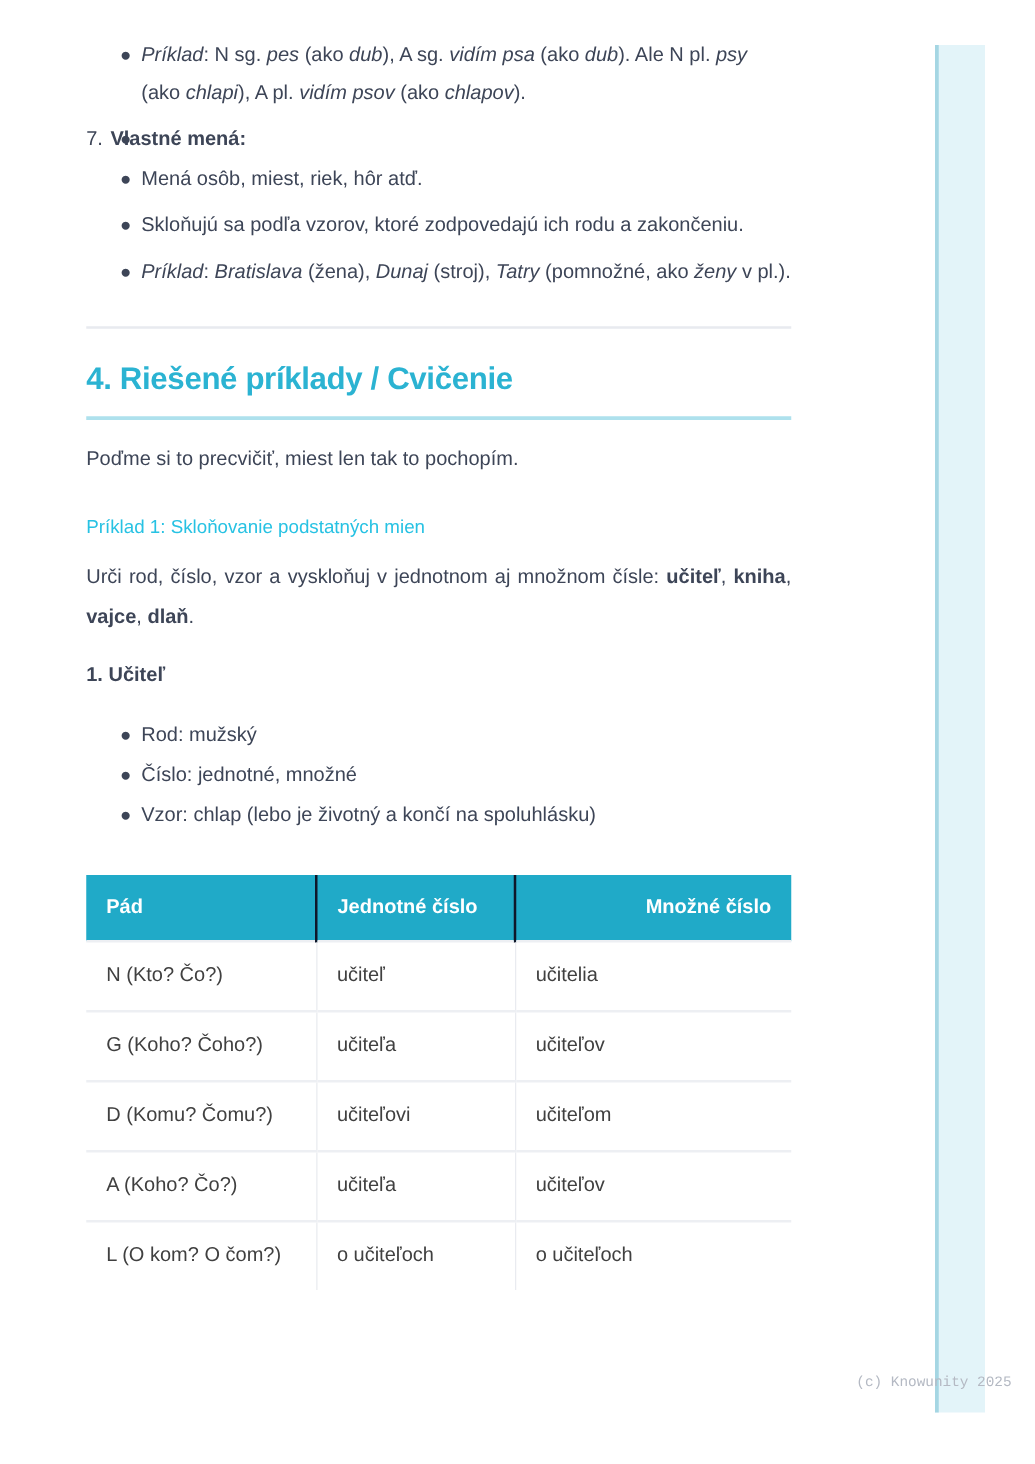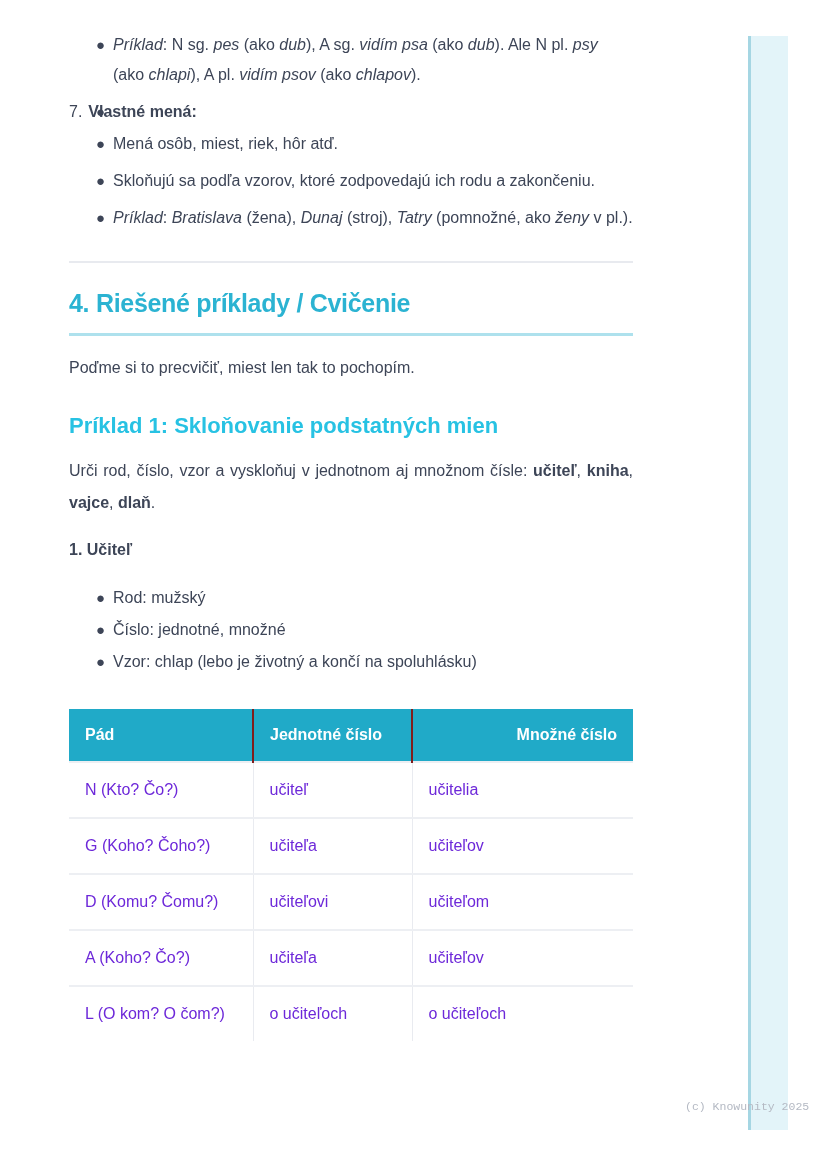--- a/index.html
+++ b/index.html
@@ -62,22 +62,22 @@
     color: #2bb3d2;
     padding-bottom: 15px;
     border-bottom: 3px solid #aee1ed;
   }
   p.intro-paragraph {
     margin-top: 17px;
     line-height: 30px;
   }
   h2.example-heading {
     margin-top: 30px;
-    font-size: 22px;
-    font-weight: 700;
+    font-size: 15px;
+    font-weight: 400;
     color: #27c2e3;
   }
   p.task-paragraph {
     margin-top: 16px;
     line-height: 32px;
     text-align: justify;
   }
   p.subitem-title {
     margin-top: 16px;
     font-weight: 700;
@@ -92,26 +92,26 @@
     border-collapse: collapse;
     table-layout: fixed;
     font-size: 16px;
   }
   table.decl-table th {
     background: #20aac8;
     color: #ffffff;
     font-weight: 700;
     text-align: left;
     padding: 17px 16px;
-    border-right: 2px solid #7f1d1d;
+    border-right: 2px solid #0f172a;
   }
   table.decl-table th:last-child { border-right: none; text-align: right; }
   table.decl-table td {
     padding: 18px 16px;
-    color: #6d28d9;
+    color: #404040;
     border-top: 2px solid #edeff3;
     border-right: 1px solid #e9ebf0;
     background: #ffffff;
   }
   table.decl-table td:last-child { border-right: none; }
   
   .margin-bar {
     position: absolute;
     left: 748px;
     top: 36px;

